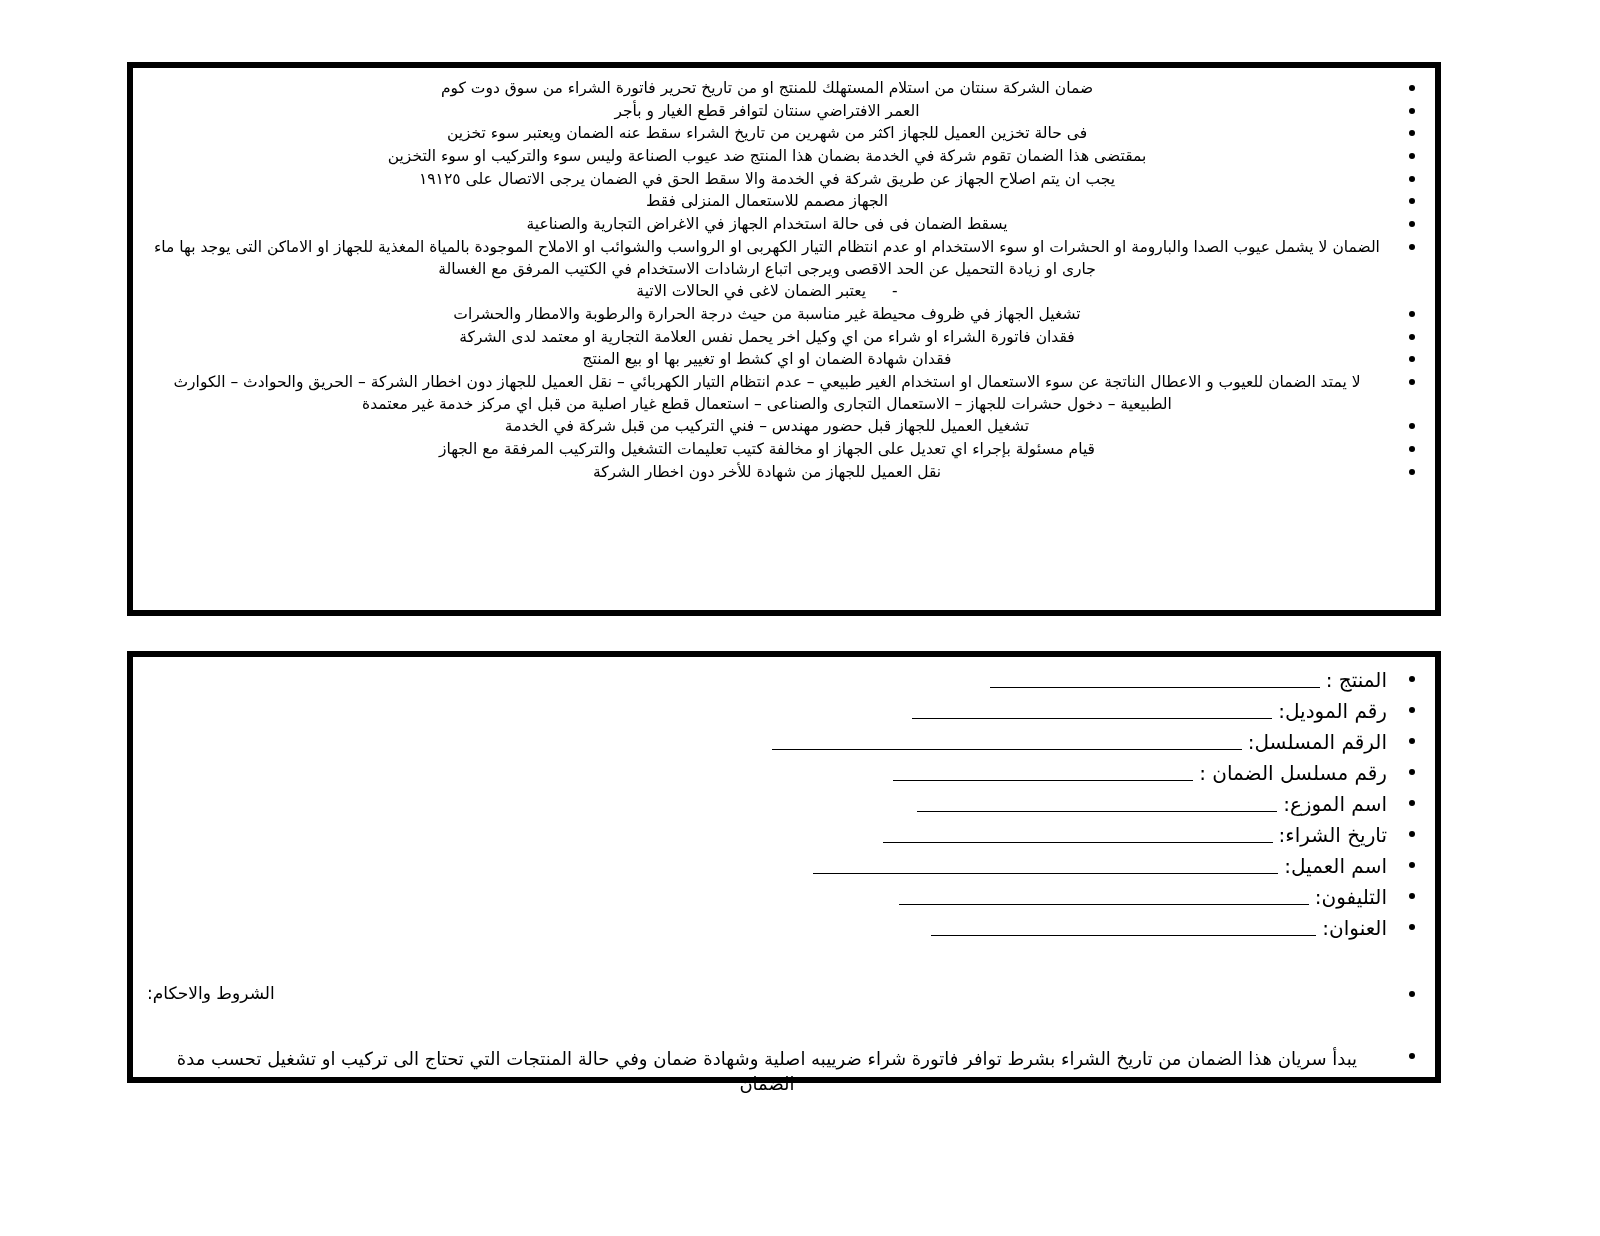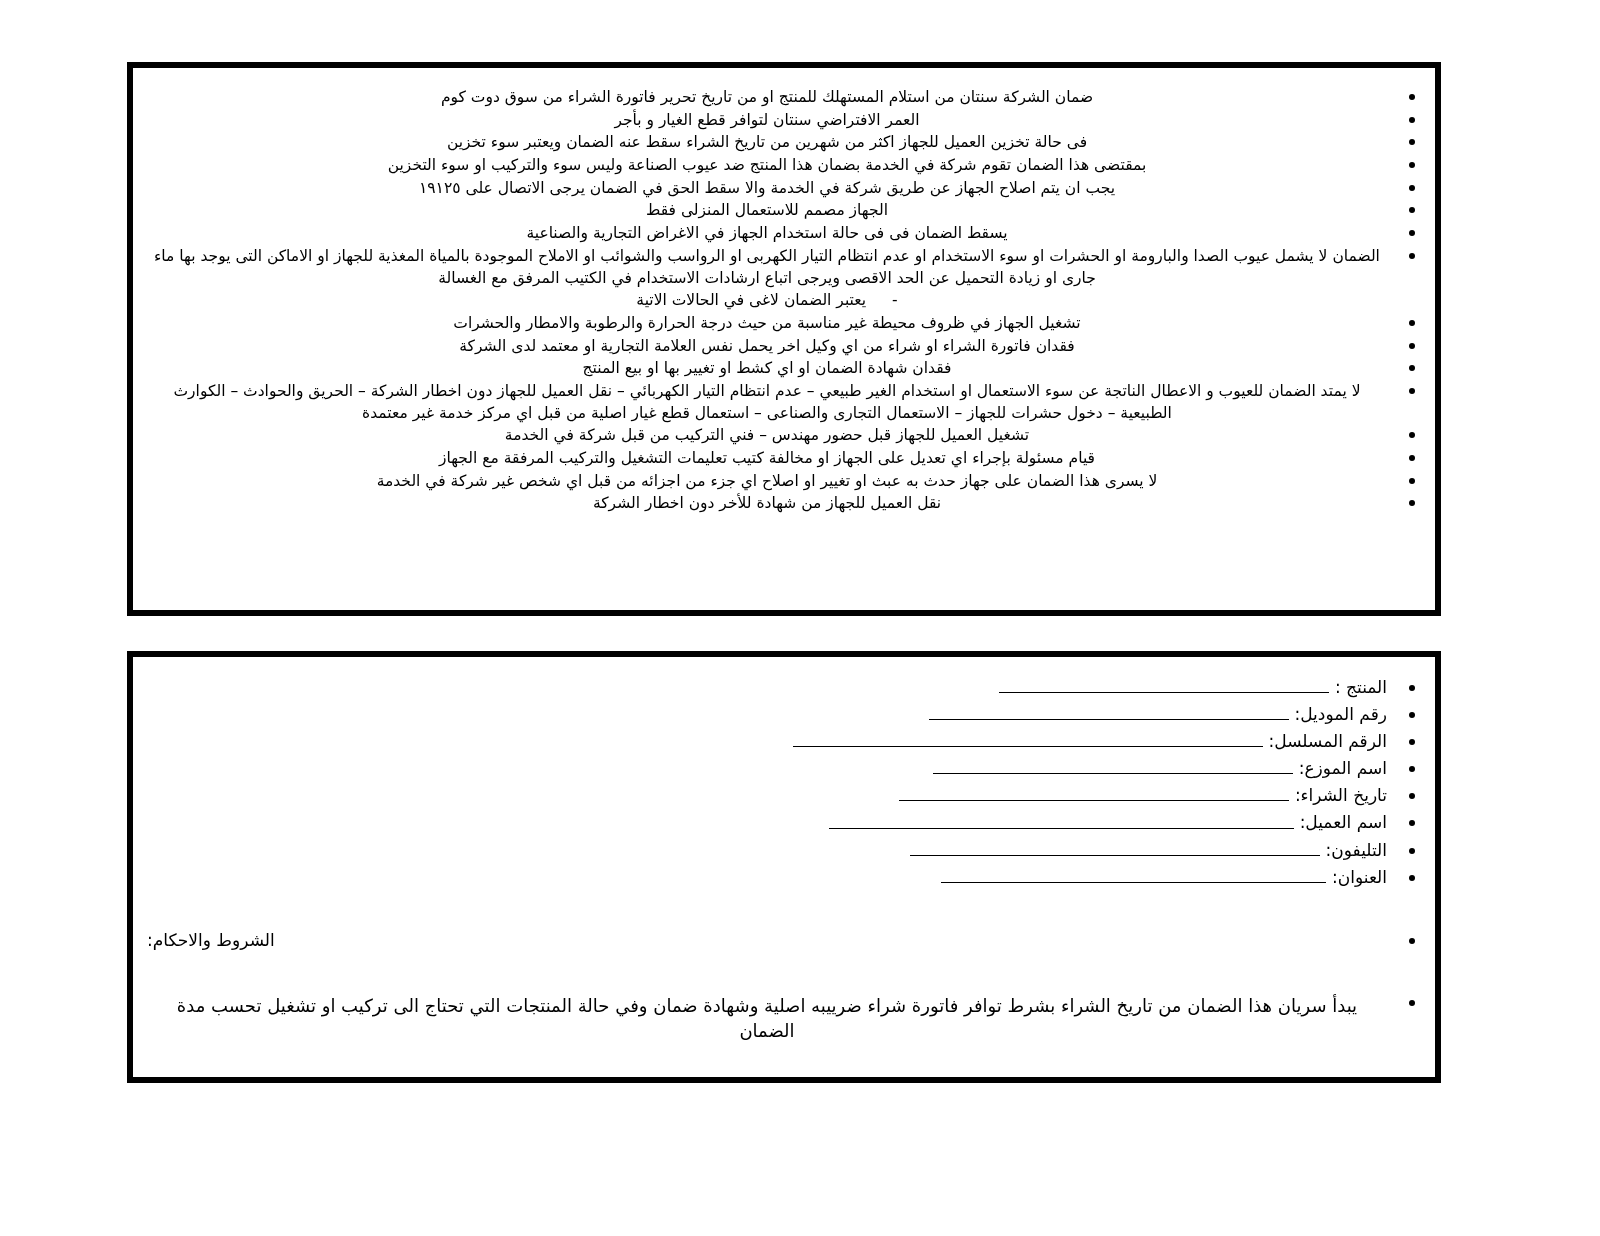--- a/index.html
+++ b/index.html
@@ -37,21 +37,21 @@
     border: 5px solid #000;
     width: 100%;
     height: 100%;
     background: #ffffff;
     position: relative;
   }
   .frame-body {
     box-sizing: border-box;
     width: 100%;
     height: 100%;
-    padding: 19px 14px 4px 14px;
+    padding: 10px 14px 4px 14px;
     direction: rtl;
     text-align: right;
     border-radius: 28px;
   }
 
   #terms-frame {
     left: 127px;
     top: 62px;
     width: 1314px;
     height: 554px;
@@ -106,21 +106,21 @@
   
   .form-list {
     list-style: none;
     margin: 0;
     padding: 0;
   }
   .form-row {
     position: relative;
     padding-right: 34px;
     margin-bottom: 5px;
-    font-size: 17px;
+    font-size: 20px;
     line-height: 1.30;
     display: flex;
     flex-direction: row;
     align-items: flex-end;
     justify-content: flex-start;
   }
   .form-row > .bullet-dot {
     position: absolute;
     right: 6px;
     top: 9px;
@@ -241,24 +241,20 @@
             <li>
               <span class="bullet-dot"></span>
               <span class="li-text">تشغيل العميل للجهاز قبل حضور مهندس – فني التركيب من قبل شركة في الخدمة</span>
             </li>
             <li>
               <span class="bullet-dot"></span>
               <span class="li-text">قيام مسئولة بإجراء اي تعديل على الجهاز او مخالفة كتيب تعليمات التشغيل والتركيب المرفقة مع الجهاز</span>
             </li>
             <li>
               <span class="bullet-dot"></span>
-              <span class="li-text">لا يسرى هذا الضمان على جهاز حدث به عبث او تغيير او اصلاح اي جزء من اجزائه من قبل اي شخص غير شركة في الخدمة</span>
-            </li>
-            <li>
-              <span class="bullet-dot"></span>
               <span class="li-text">نقل العميل للجهاز من شهادة للأخر دون اخطار الشركة</span>
             </li>
           </ul>
       </div>
     </div>
   </div>
 
   <div class="frame" id="form-frame">
     <div class="frame-inner">
       <div class="frame-body">
@@ -274,20 +270,25 @@
               <span class="form-label">رقم الموديل:</span>
               <span class="form-rule" style="width: 360px;"></span>
             </li>
             <li class="form-row">
               <span class="bullet-dot"></span>
               <span class="form-label">الرقم المسلسل:</span>
               <span class="form-rule" style="width: 470px;"></span>
             </li>
             <li class="form-row">
               <span class="bullet-dot"></span>
+              <span class="form-label">رقم مسلسل الضمان :</span>
+              <span class="form-rule" style="width: 300px;"></span>
+            </li>
+            <li class="form-row">
+              <span class="bullet-dot"></span>
               <span class="form-label">اسم الموزع:</span>
               <span class="form-rule" style="width: 360px;"></span>
             </li>
             <li class="form-row">
               <span class="bullet-dot"></span>
               <span class="form-label">تاريخ الشراء:</span>
               <span class="form-rule" style="width: 390px;"></span>
             </li>
             <li class="form-row">
               <span class="bullet-dot"></span>

